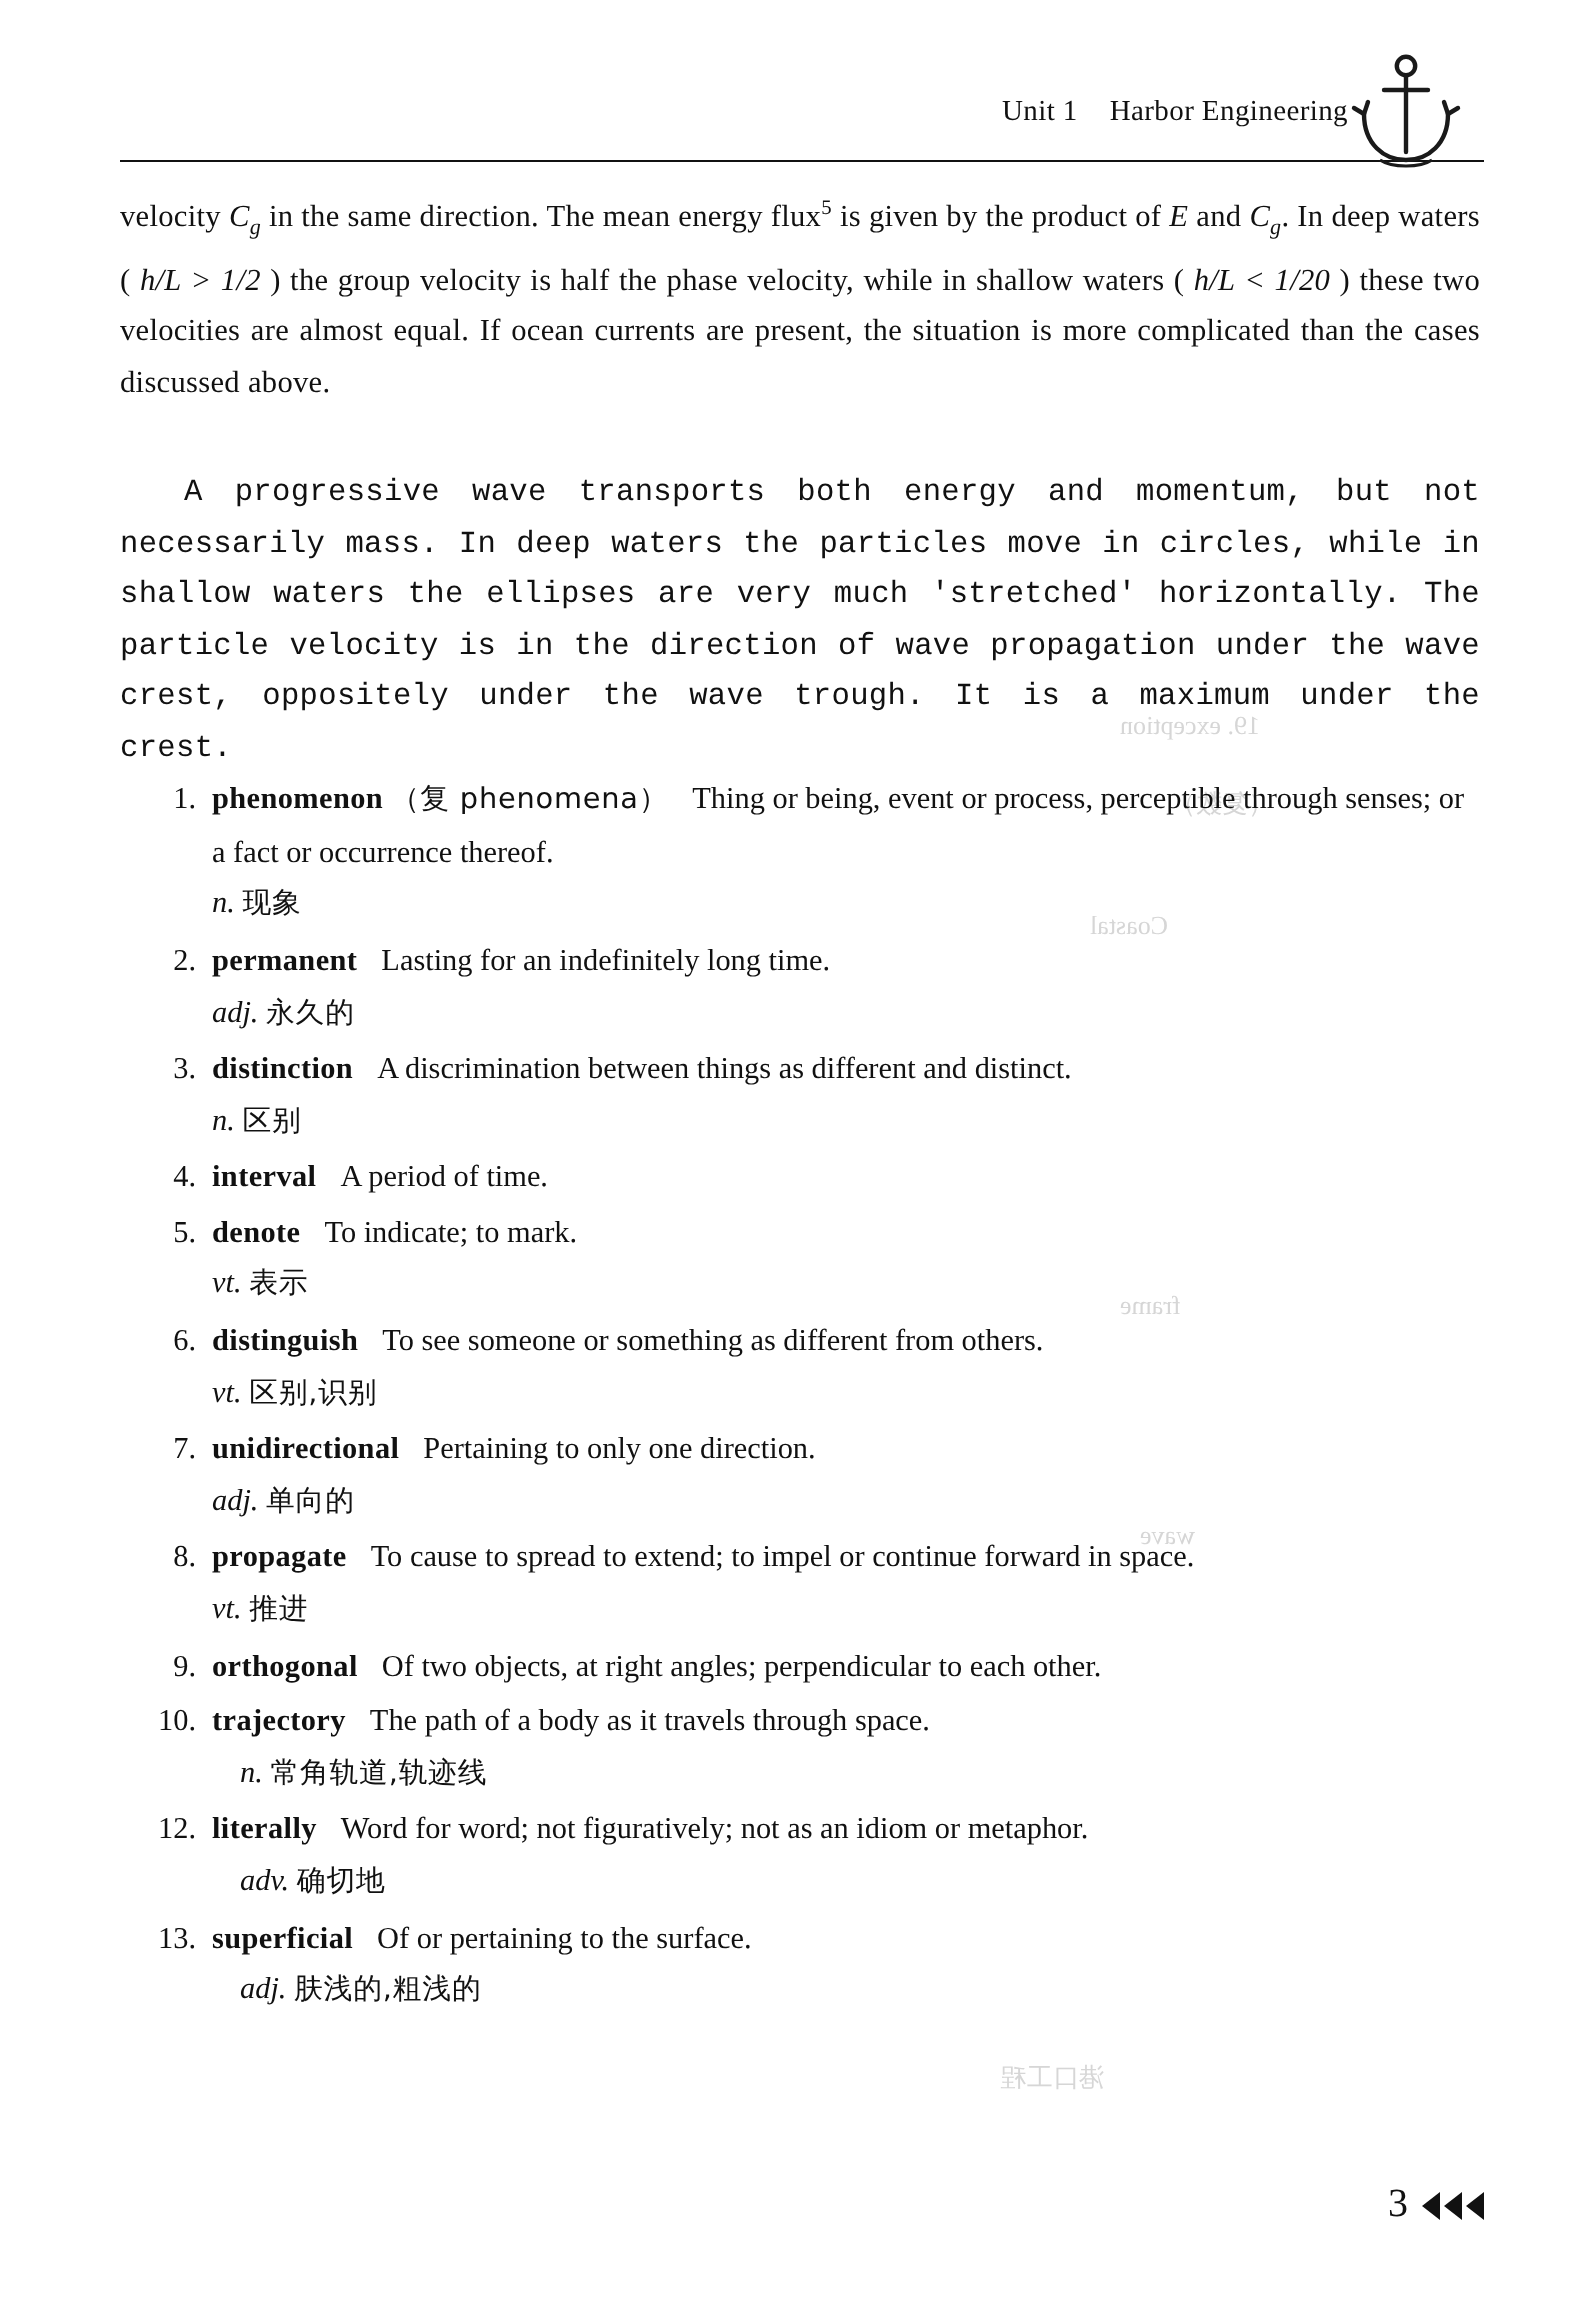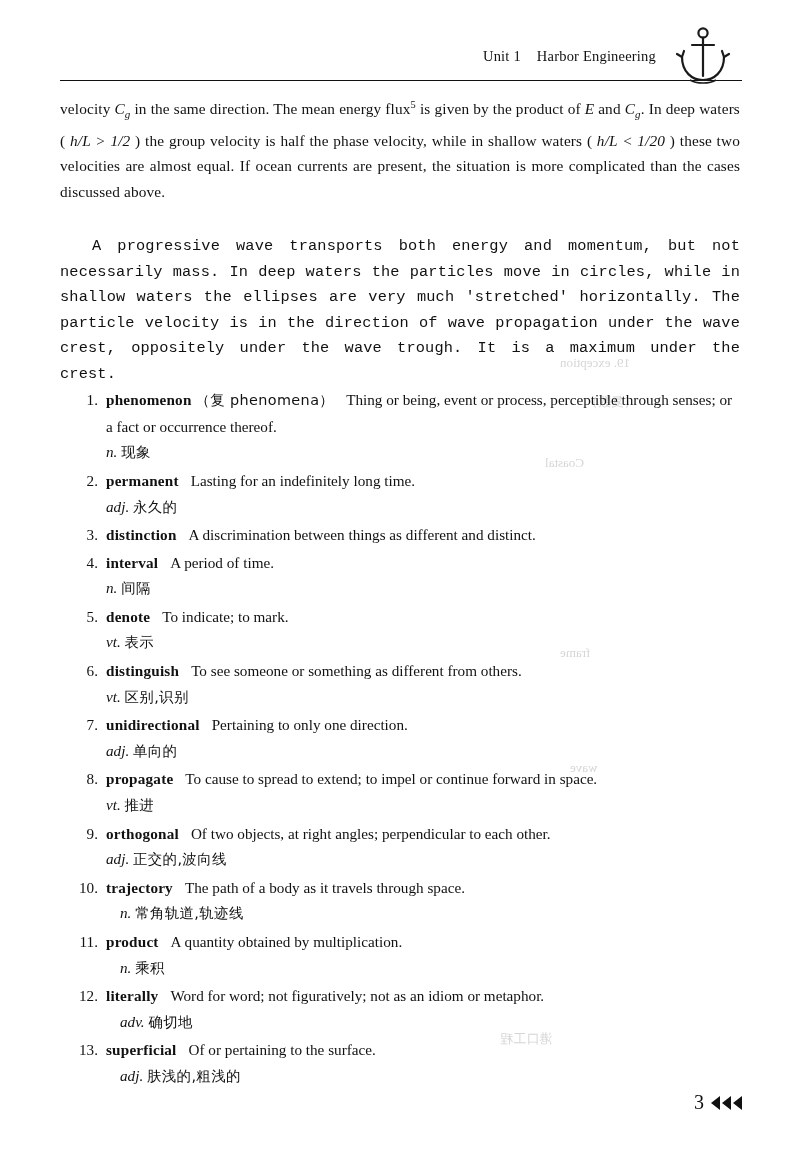--- a/index.html
+++ b/index.html
@@ -31,21 +31,21 @@
   }
   .header-rule {
     position: absolute;
     left: 0;
     right: 0;
     top: 40px;
     border-bottom: 1.2px solid #111;
   }
   .header-title {
     position: absolute;
-    right: 86px;
+    right: 68px;
     top: 8px;
     font-family: "Liberation Serif", serif;
     font-size: 14.5px;
     letter-spacing: 0.2px;
     white-space: nowrap;
   }
   .header-title .unit {
     margin-right: 16px;
   }
   .anchor-icon {
@@ -230,25 +230,25 @@
         <div class="pos-line" style="padding-left:0"><span class="pos">n.</span> <span class="cn">现象</span></div>
       </li>
 
       <li>
         <span class="num">2.</span><span class="word">permanent</span><span class="def">Lasting for an indefinitely long time.</span>
         <div class="pos-line" style="padding-left:0"><span class="pos">adj.</span> <span class="cn">永久的</span></div>
       </li>
 
       <li>
         <span class="num">3.</span><span class="word">distinction</span><span class="def">A discrimination between things as different and distinct.</span>
+        <div class="pos-line" style="padding-left:0"><span class="pos">n.</span> <span class="cn">区别</span></div>
       </li>
 
       <li>
         <span class="num">4.</span><span class="word">interval</span><span class="def">A period of time.</span>
-        <div class="pos-line" style="padding-left:0"><span class="pos">n.</span> <span class="cn">间隔</span></div>
       </li>
 
       <li>
         <span class="num">5.</span><span class="word">denote</span><span class="def">To indicate; to mark.</span>
         <div class="pos-line" style="padding-left:0"><span class="pos">vt.</span> <span class="cn">表示</span></div>
       </li>
 
       <li>
         <span class="num">6.</span><span class="word">distinguish</span><span class="def">To see someone or something as different from others.</span>
         <div class="pos-line" style="padding-left:0"><span class="pos">vt.</span> <span class="cn">区别,识别</span></div>
@@ -259,32 +259,27 @@
         <div class="pos-line" style="padding-left:0"><span class="pos">adj.</span> <span class="cn">单向的</span></div>
       </li>
 
       <li>
         <span class="num">8.</span><span class="word">propagate</span><span class="def">To cause to spread to extend; to impel or continue forward in space.</span>
         <div class="pos-line" style="padding-left:0"><span class="pos">vt.</span> <span class="cn">推进</span></div>
       </li>
 
       <li>
         <span class="num">9.</span><span class="word">orthogonal</span><span class="def">Of two objects, at right angles; perpendicular to each other.</span>
-        <div class="pos-line" style="padding-left:0"><span class="pos">adj.</span> <span class="cn">正交的,波向线</span></div>
       </li>
 
       <li>
         <span class="num">10.</span><span class="word">trajectory</span><span class="def">The path of a body as it travels through space.</span>
         <div class="pos-line" style="padding-left:14px"><span class="pos">n.</span> <span class="cn">常角轨道,轨迹线</span></div>
       </li>
 
-      <li>
-        <span class="num">11.</span><span class="word">product</span><span class="def">A quantity obtained by multiplication.</span>
-        <div class="pos-line" style="padding-left:14px"><span class="pos">n.</span> <span class="cn">乘积</span></div>
-      </li>
 
       <li>
         <span class="num">12.</span><span class="word">literally</span><span class="def">Word for word; not figuratively; not as an idiom or metaphor.</span>
         <div class="pos-line" style="padding-left:14px"><span class="pos">adv.</span> <span class="cn">确切地</span></div>
       </li>
 
       <li>
         <span class="num">13.</span><span class="word">superficial</span><span class="def">Of or pertaining to the surface.</span>
         <div class="pos-line" style="padding-left:14px"><span class="pos">adj.</span> <span class="cn">肤浅的,粗浅的</span></div>
       </li>

